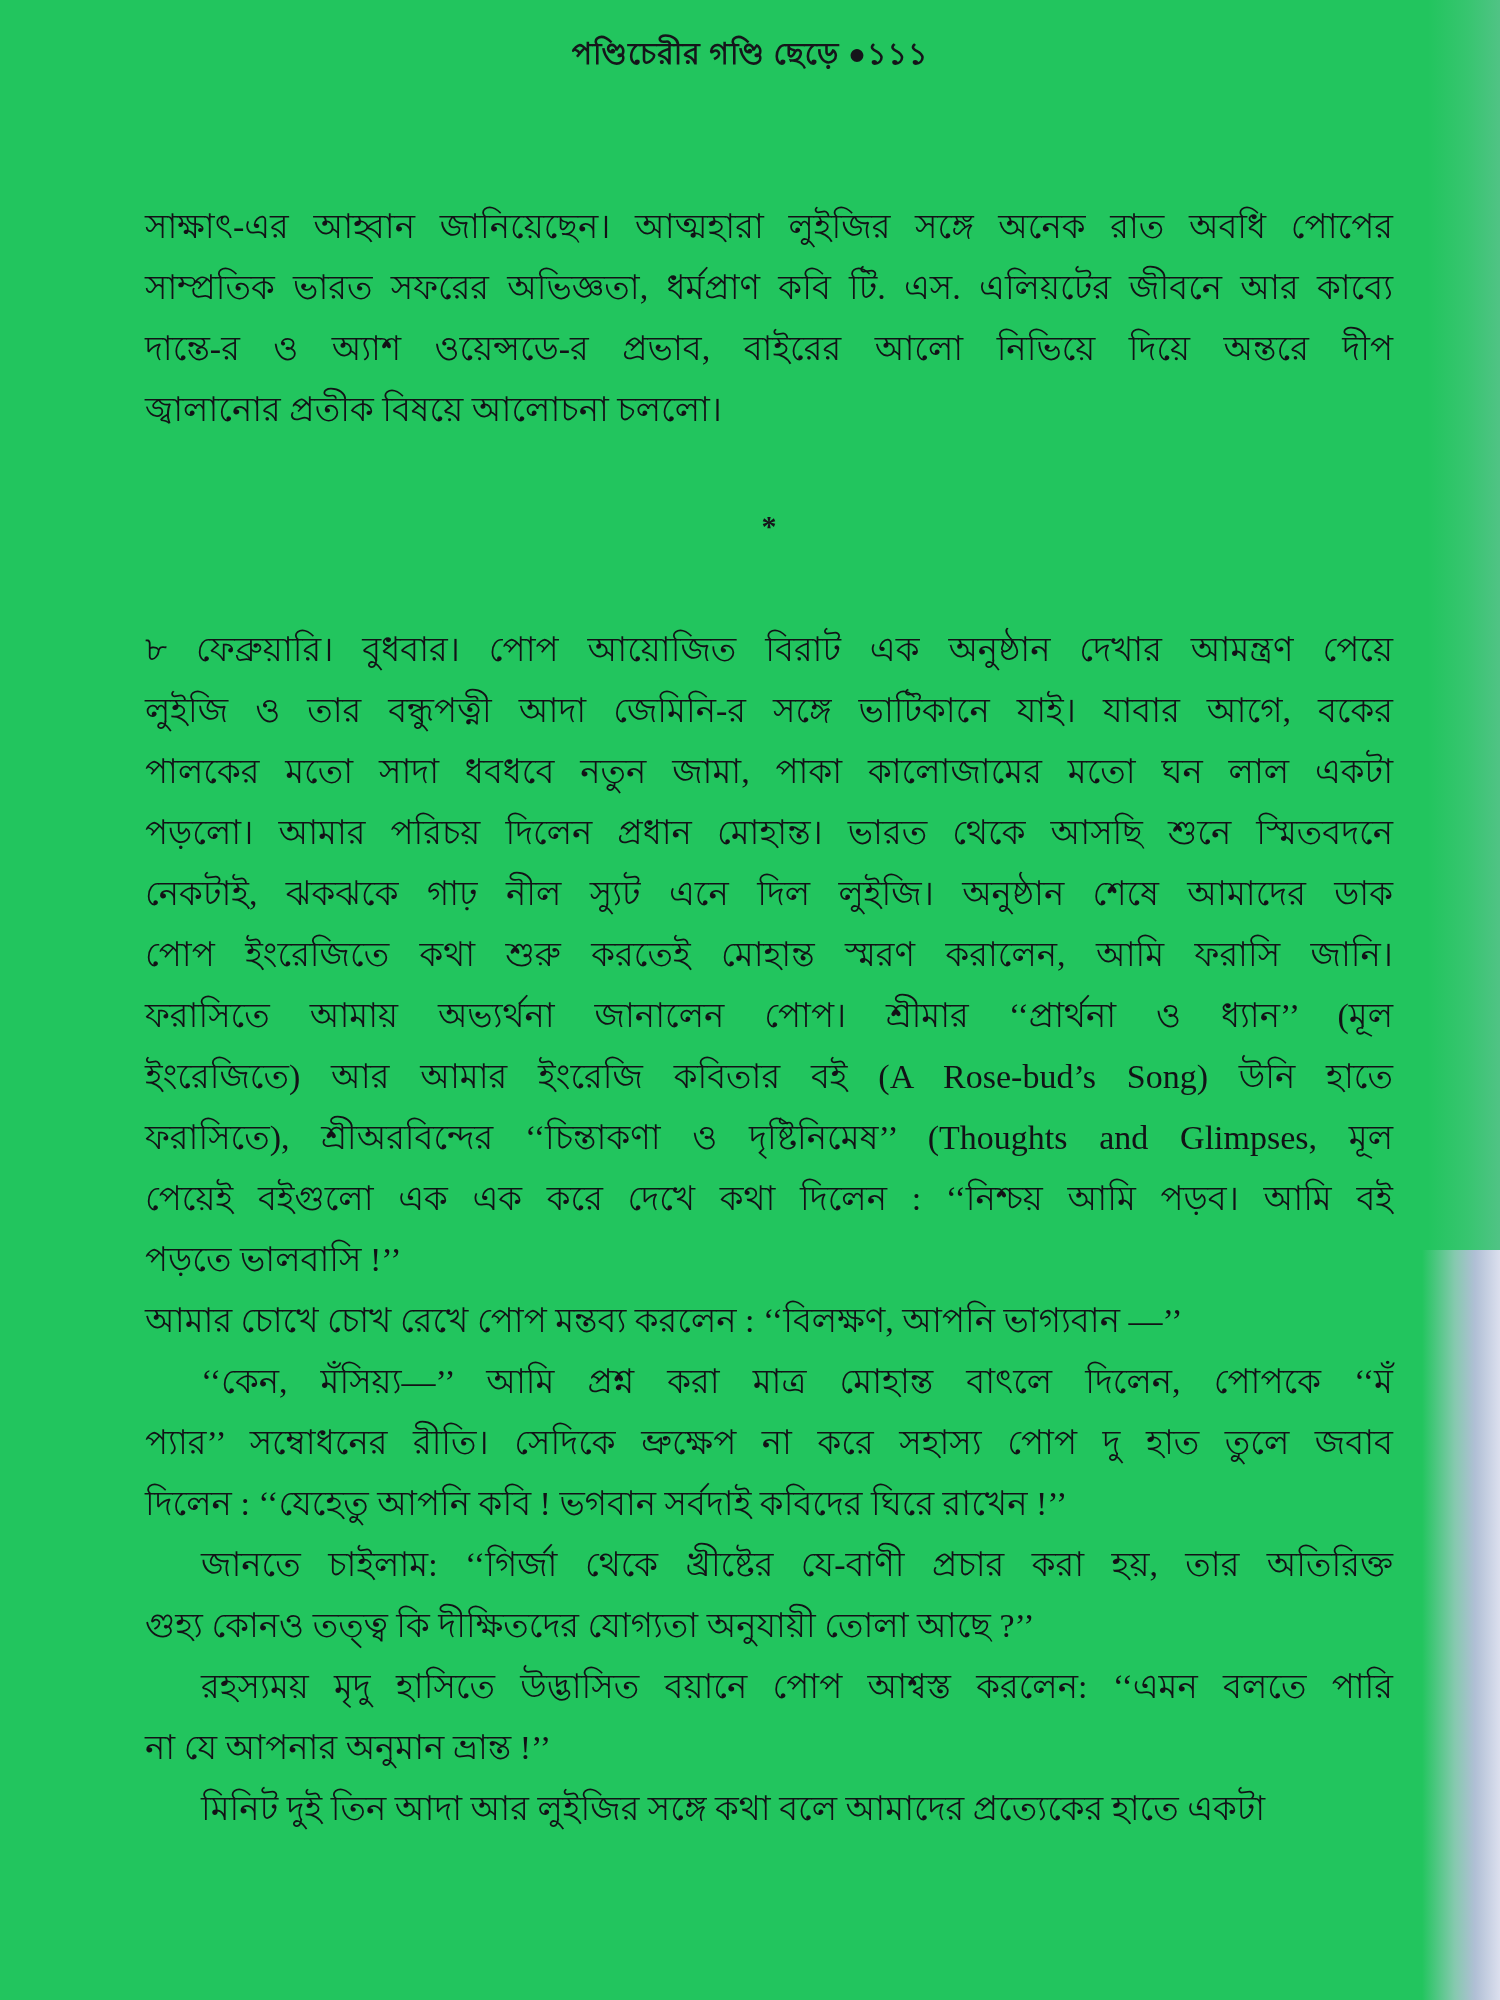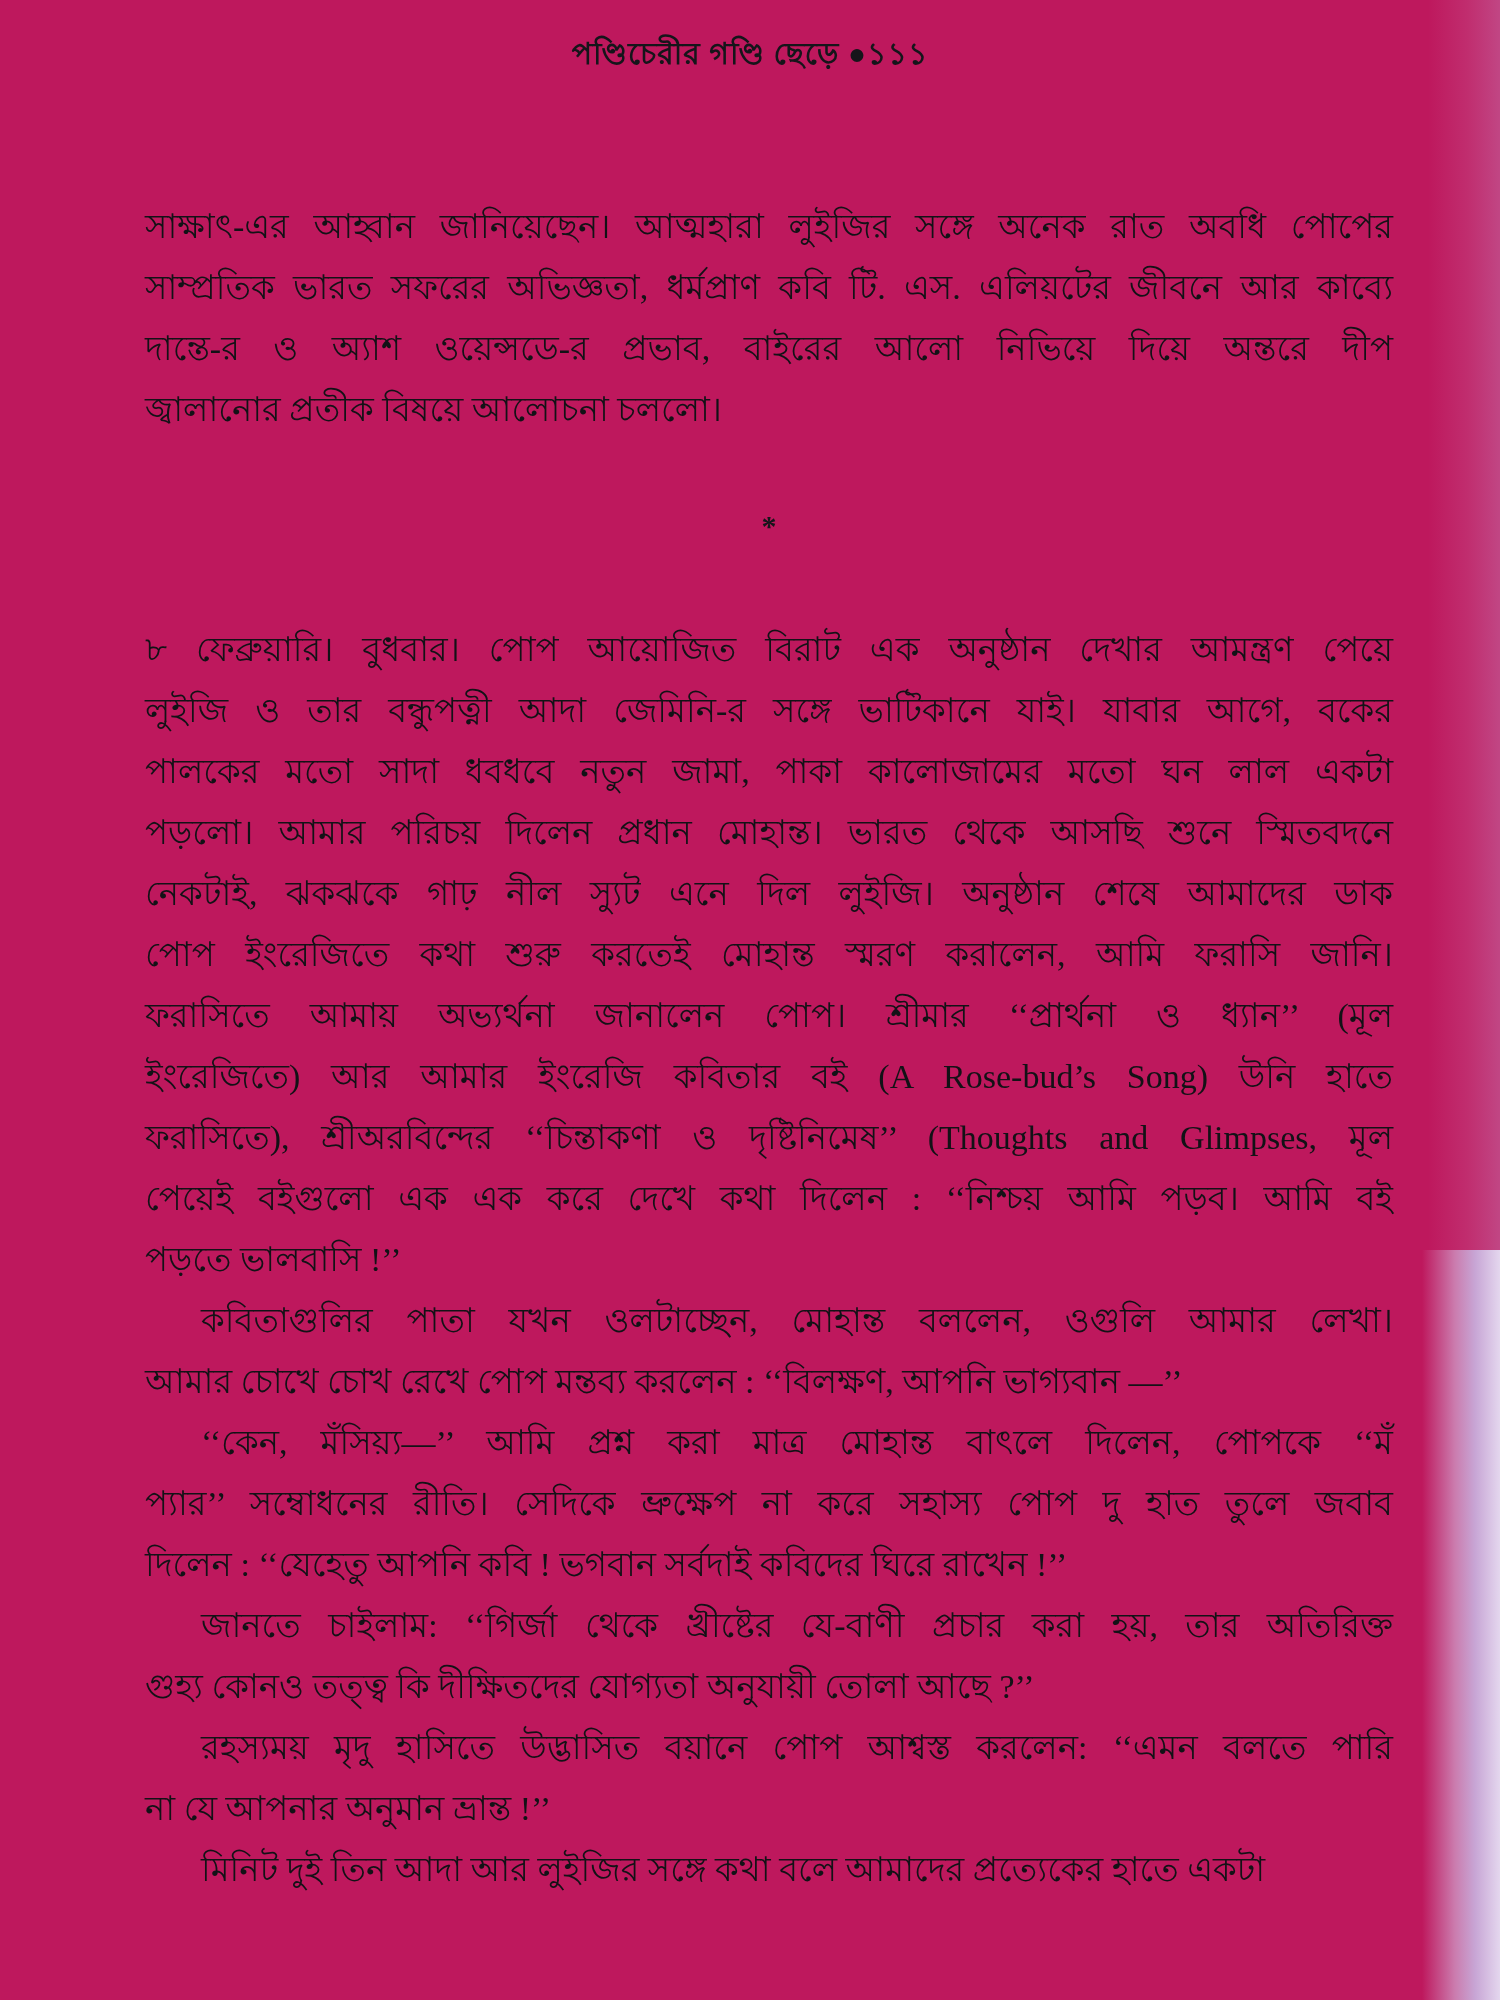--- a/index.html
+++ b/index.html
@@ -3,21 +3,21 @@
 <meta charset="utf-8">
 <style>
   html,body{margin:0;padding:0;}
   body{
     width:1500px;height:2000px;position:relative;
     background:#f6f6f6;
     font-family:"Liberation Serif","DejaVu Serif",serif;
   }
   .page{
     position:absolute;left:0;top:0;width:1500px;height:2000px;
-    background:#be185d;overflow:hidden;
+    background:#22c55e;overflow:hidden;
   }
   .running-header{
     position:absolute;left:0;top:30px;width:1500px;
     text-align:center;font-size:30px;font-weight:bold;color:#15151a;
     letter-spacing:1px;
   }
   .body-text{
     position:absolute;left:145px;top:196px;width:1248px;
     font-size:34px;line-height:61px;color:#121216;
   }
@@ -75,21 +75,20 @@
       <div class="ln j">নেকটাই, ঝকঝকে গাঢ় নীল স্যুট এনে দিল লুইজি। অনুষ্ঠান শেষে আমাদের ডাক</div>
       <div class="ln j">পোপ ইংরেজিতে কথা শুরু করতেই মোহান্ত স্মরণ করালেন, আমি ফরাসি জানি।</div>
       <div class="ln j">ফরাসিতে আমায় অভ্যর্থনা জানালেন পোপ। শ্রীমার ‘‘প্রার্থনা ও ধ্যান’’ (মূল</div>
       <div class="ln j">ইংরেজিতে) আর আমার ইংরেজি কবিতার বই (A Rose-bud’s Song) উনি হাতে</div>
       <div class="ln j">ফরাসিতে), শ্রীঅরবিন্দের ‘‘চিন্তাকণা ও দৃষ্টিনিমেষ’’ (Thoughts and Glimpses, মূল</div>
       <div class="ln j">পেয়েই বইগুলো এক এক করে দেখে কথা দিলেন : ‘‘নিশ্চয় আমি পড়ব। আমি বই</div>
       <div class="ln">পড়তে ভালবাসি !’’</div>
     </div>
 
     <div class="para">
-      <div class="ln j ind">কবিতাগুলির পাতা যখন ওলটাচ্ছেন, মোহান্ত বললেন, ওগুলি আমার লেখা।</div>
       <div class="ln">আমার চোখে চোখ রেখে পোপ মন্তব্য করলেন : ‘‘বিলক্ষণ, আপনি ভাগ্যবান —’’</div>
     </div>
 
     <div class="para">
       <div class="ln j ind">‘‘কেন, মঁসিয়্য—’’ আমি প্রশ্ন করা মাত্র মোহান্ত বাৎলে দিলেন, পোপকে ‘‘মঁ</div>
       <div class="ln j">প্যার’’ সম্বোধনের রীতি। সেদিকে ভ্রুক্ষেপ না করে সহাস্য পোপ দু হাত তুলে জবাব</div>
       <div class="ln">দিলেন : ‘‘যেহেতু আপনি কবি ! ভগবান সর্বদাই কবিদের ঘিরে রাখেন !’’</div>
     </div>
 
     <div class="para">

